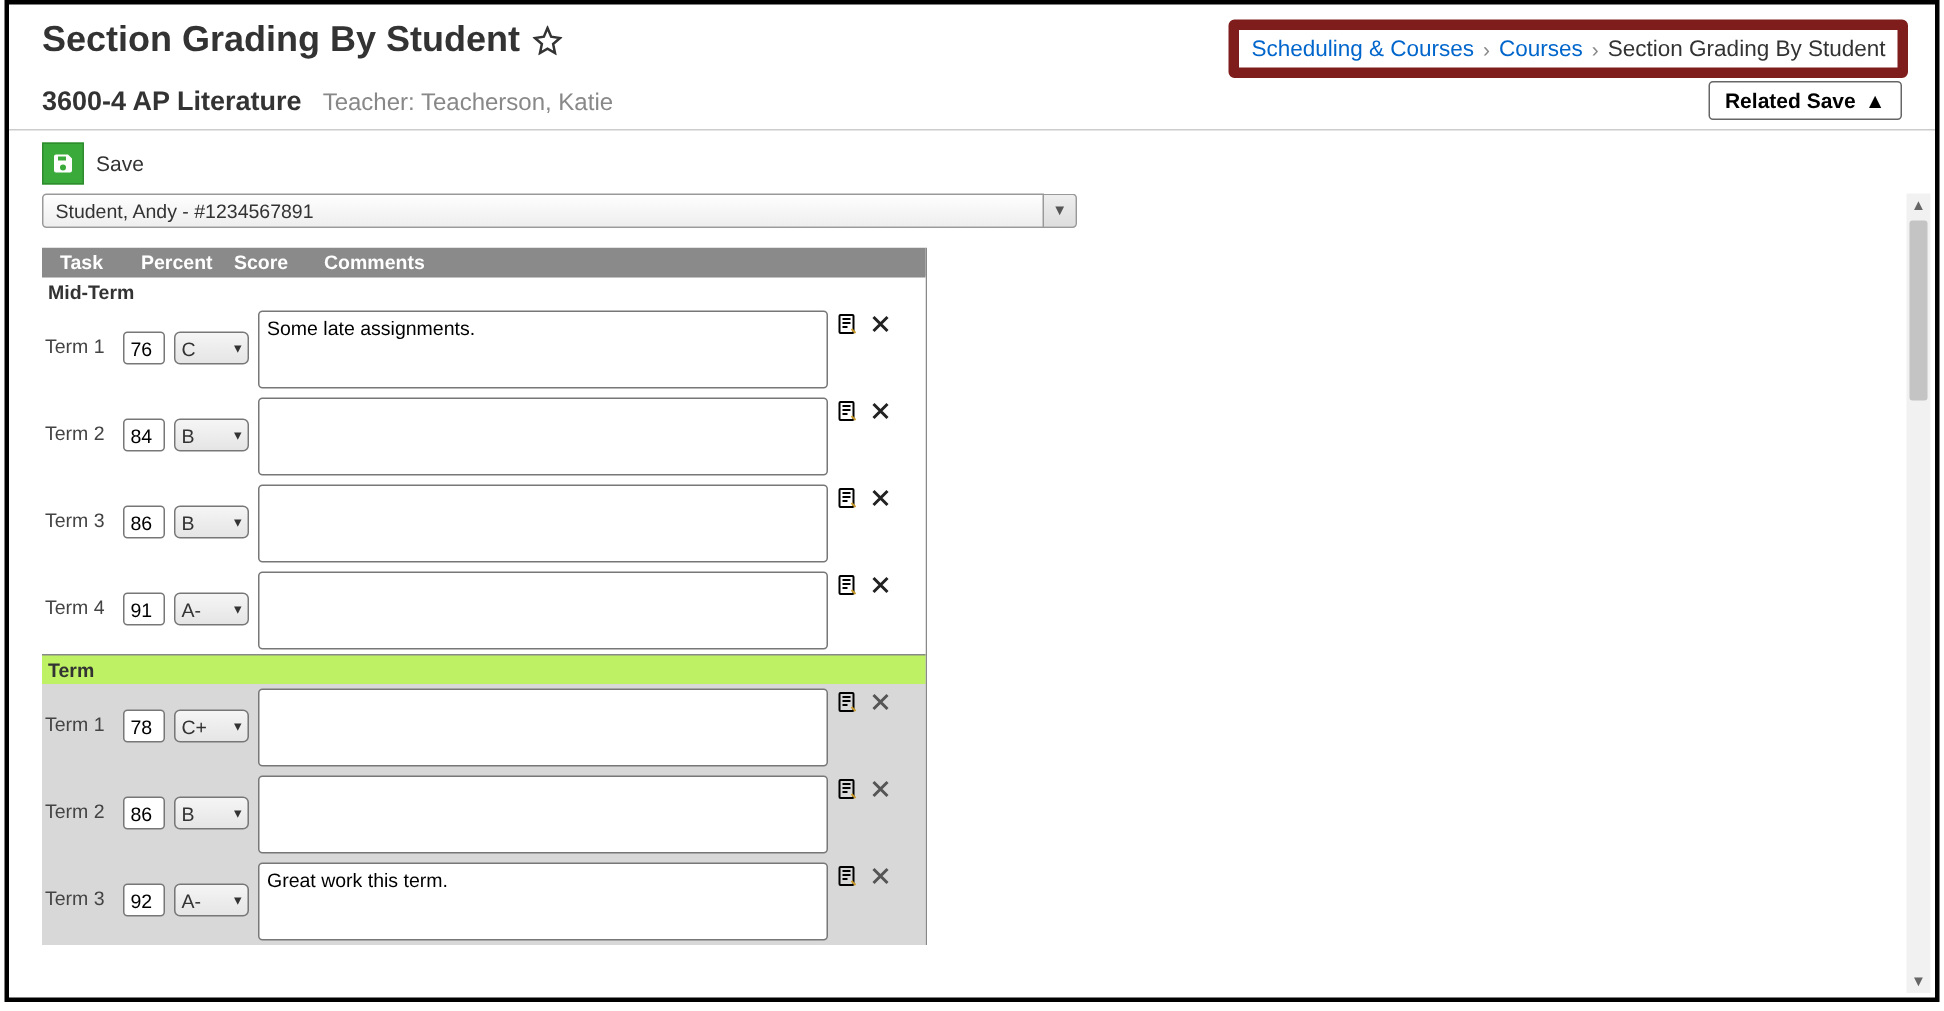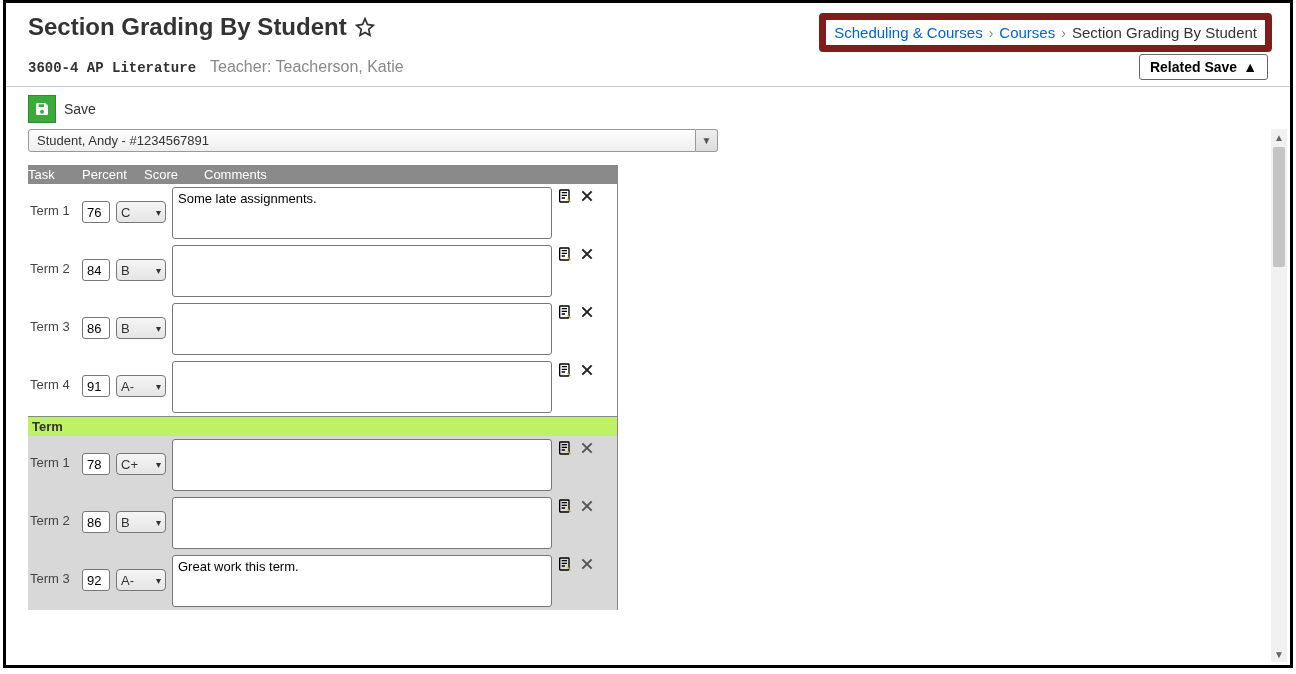--- a/index.html
+++ b/index.html
@@ -48,21 +48,21 @@
   .breadcrumb a { color: #0066cc; text-decoration: none; }
   .breadcrumb .chev { color: #888; font-size: 14px;}
   .breadcrumb .current { color: #333; }
   .subheader {
     padding: 0 22px 6px 22px;
     display: flex;
     align-items: center;
     justify-content: space-between;
   }
   .subheader-left { display:flex; align-items:baseline; gap:14px;}
-  .section-name { font-size: 14px; font-weight: 600; color: #333; font-family: Liberation Mono, monospace; }
+  .section-name { font-size: 18px; font-weight: 600; color: #333; }
   .teacher { font-size: 16px; color: #888; }
   .related-tools {
     border: 1px solid #666;
     border-radius: 3px;
     padding: 4px 10px;
     font-size: 14px;
     font-weight: 600;
     display: flex;
     align-items: center;
     gap: 6px;
@@ -106,22 +106,22 @@
     display:flex;align-items:center;justify-content:center;
   }
   .scroll-area {
     position:absolute;
     left:22px; right:16px; top:162px; bottom:3px;
     overflow:hidden;
   }
   .grid-header {
     background: #8a8a8a;
     color: #fff;
-    font-weight: 400;
-    padding: 2px 0;
+    font-weight: 700;
+    padding: 2px 12px;
     display:flex;
     gap: 6px;
   }
   .grid-header .c-task{ width:48px;}
   .grid-header .c-pct{ width:56px;}
   .grid-header .c-score{ width:54px;}
   .grid-header .c-com{ }
   .grid {
     width: 590px;
     border-right: 1px solid #888;
@@ -245,20 +245,21 @@
 
   <div class="scroll-area">
     <div class="grid">
       <div class="grid-header">
         <span class="c-task">Task</span>
         <span class="c-pct">Percent</span>
         <span class="c-score">Score</span>
         <span class="c-com">Comments</span>
       </div>
       <div id="sections-mount">
+          <div class="section-head white">Mid-Term</div>
           <div class="row white">
             <div class="term-label">Term 1</div>
             <input class="pct" value="76" style="">
             <div class="score">
               <span>C</span>
               <span class="chev-d">▾</span>
             </div>
             <div class="comment-wrap">
               <textarea style="">Some late assignments.</textarea>
               <span class="icon-btn">

